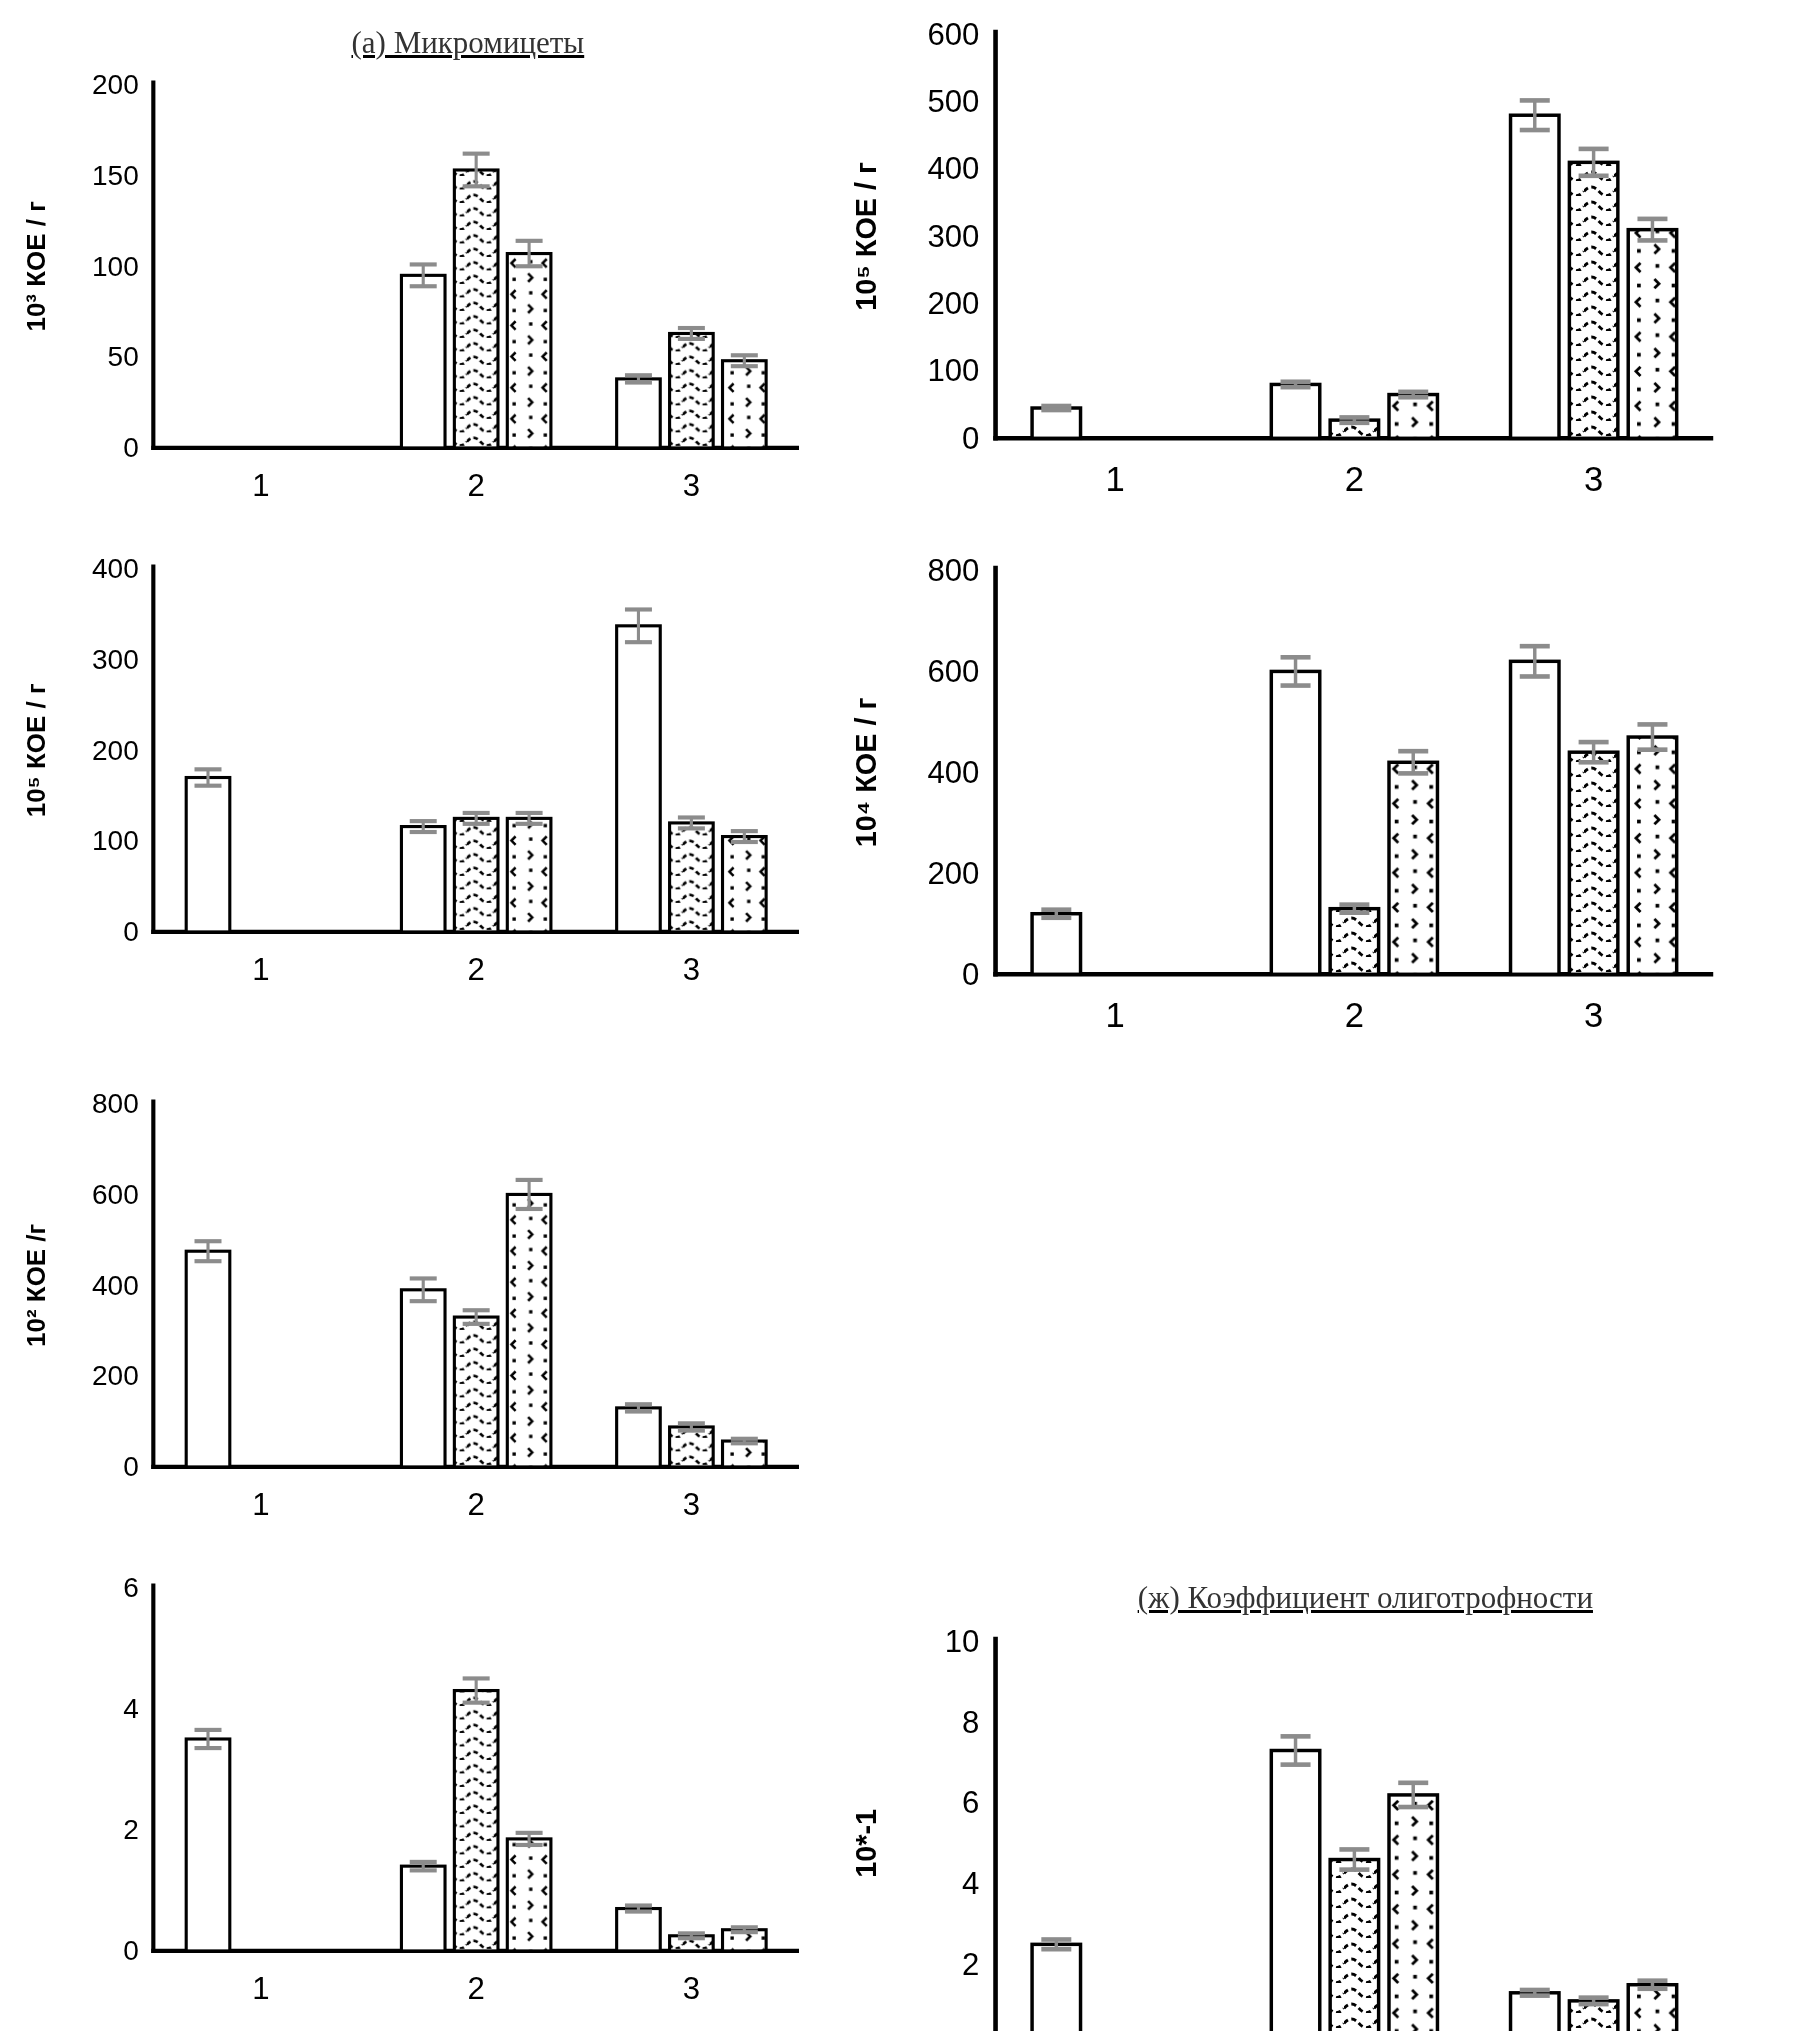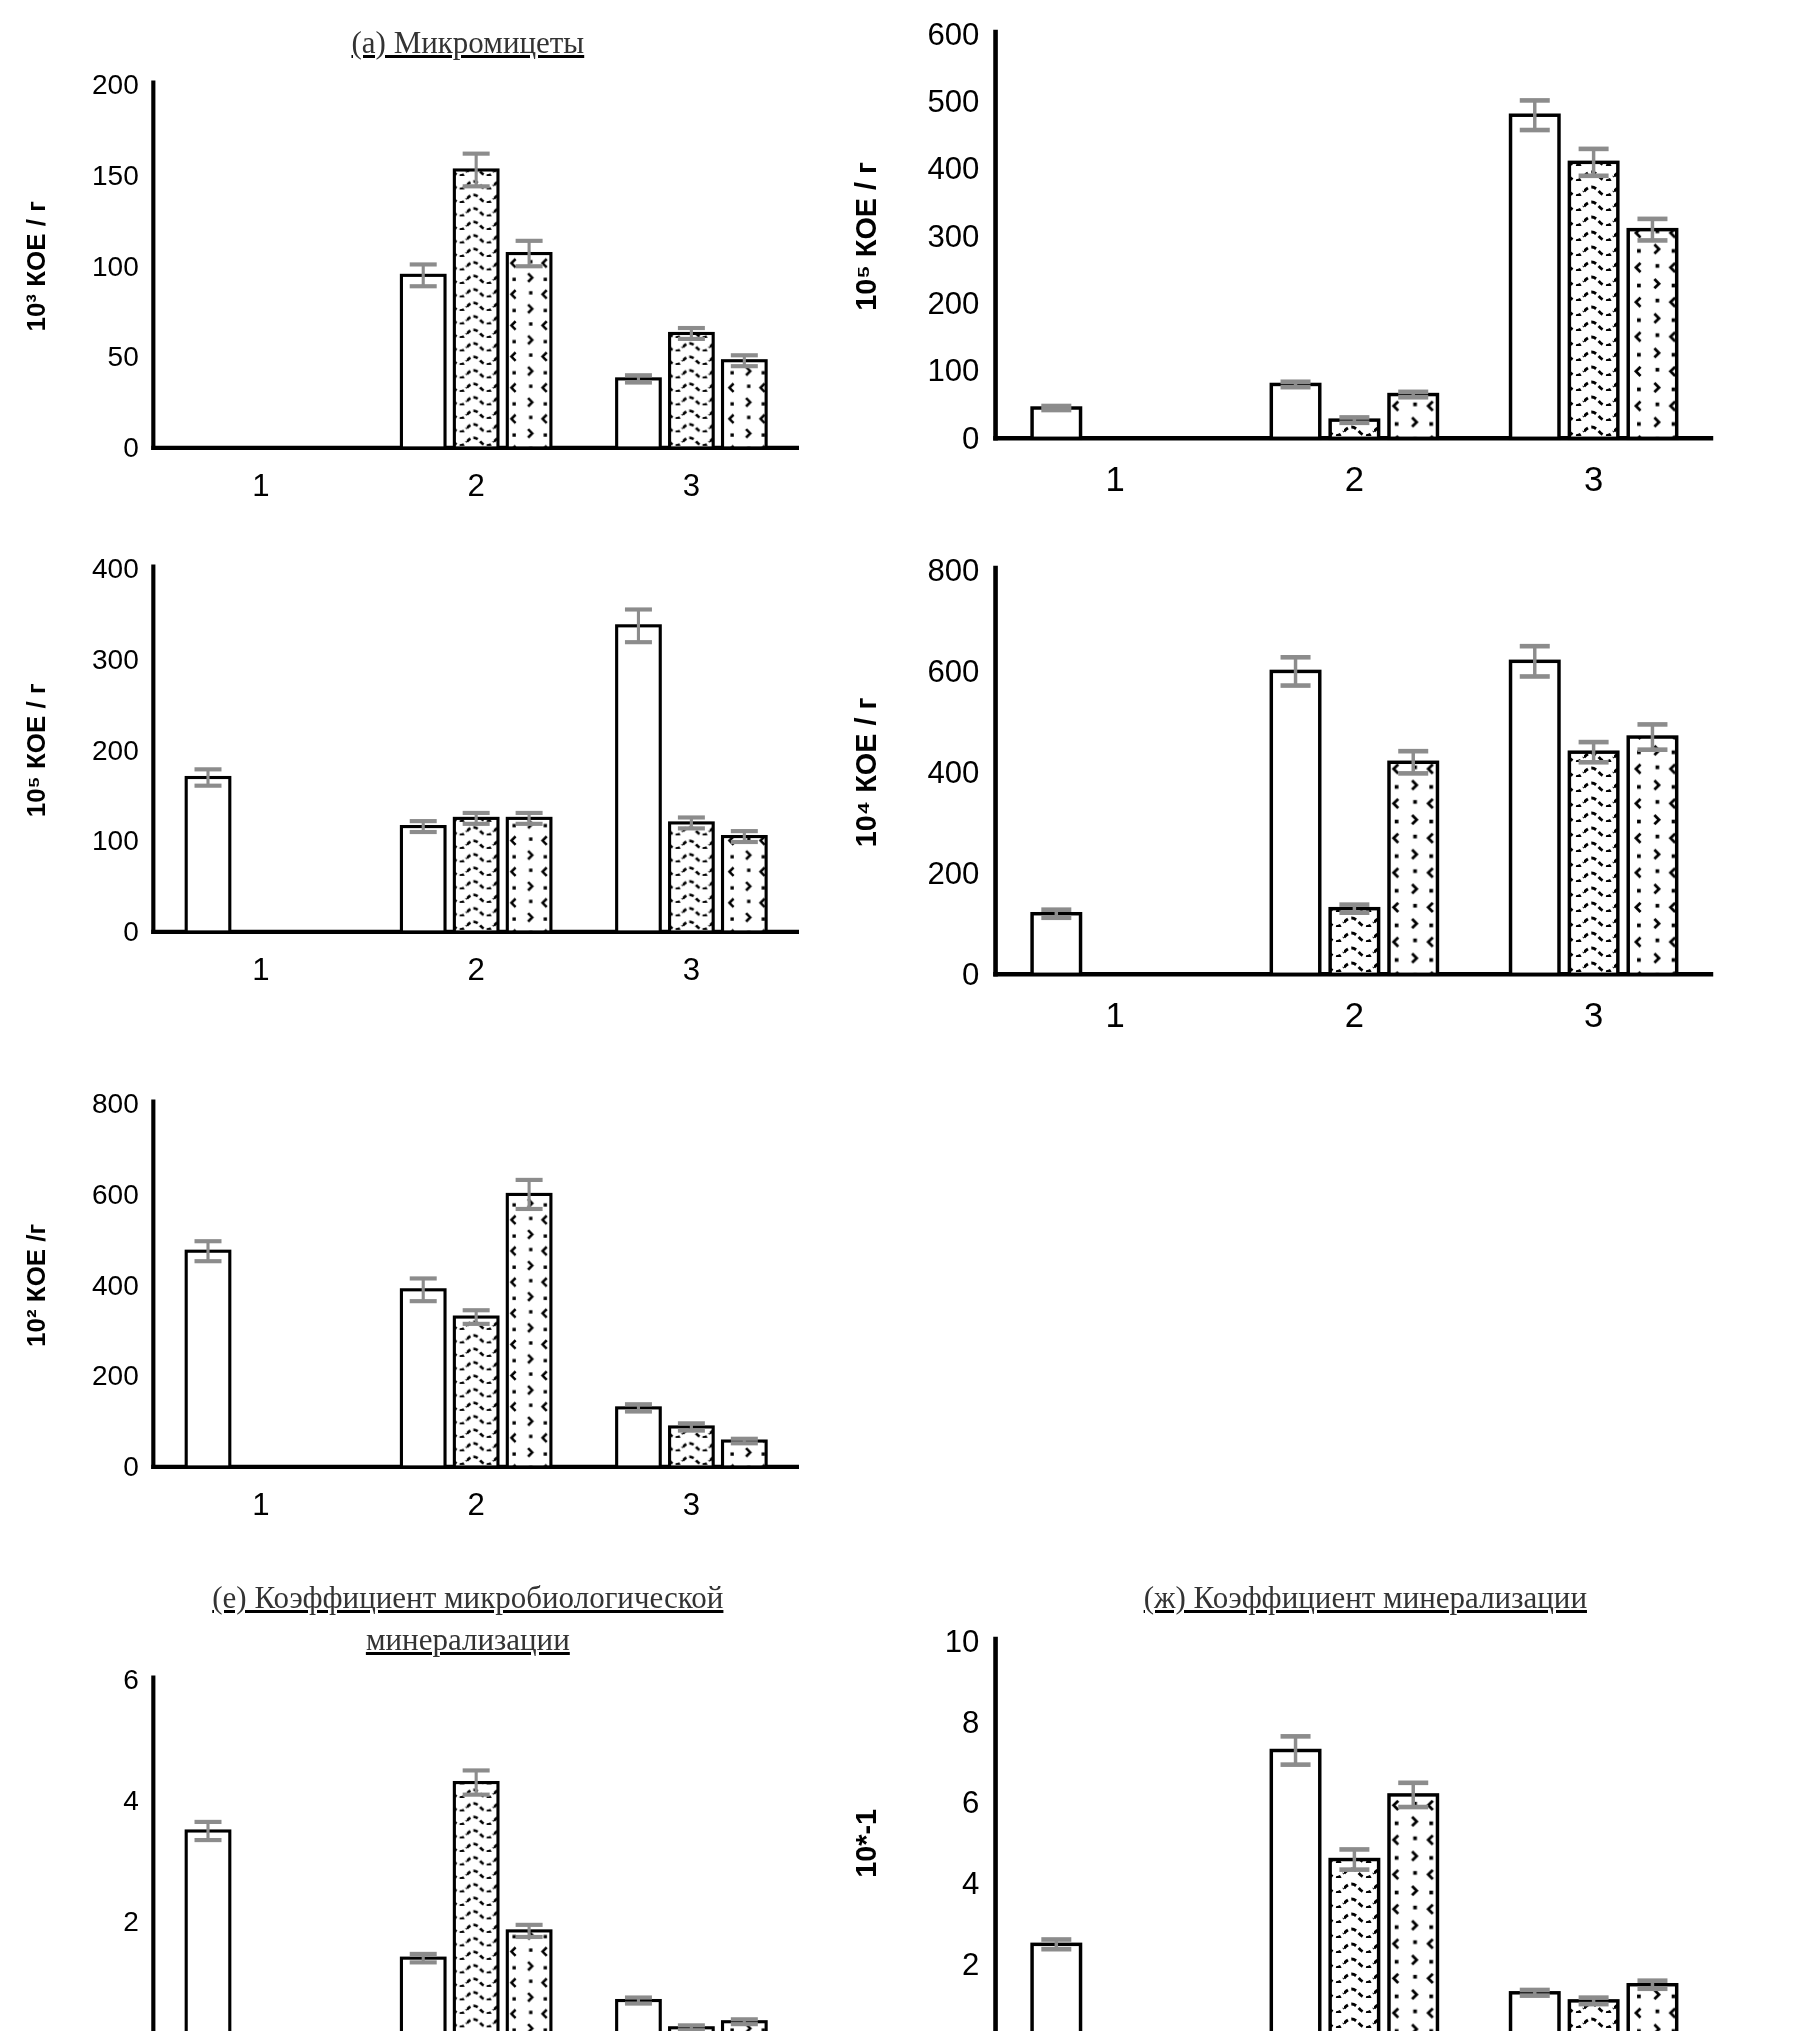--- a/index.html
+++ b/index.html
@@ -396,21 +396,20 @@
             <line x1="696.3333333333334" y1="338.875" x2="722.3333333333334" y2="338.875" stroke="#8c8c8c" stroke-width="4"></line>
             <line x1="696.3333333333334" y1="343.25" x2="722.3333333333334" y2="343.25" stroke="#8c8c8c" stroke-width="4"></line>
           </g>
         </svg>
       </div>
   </div>
 
   <div class="cell"></div>
 
   <div class="cell">
-    <div class="chart-title">(е) Коэффициент микробиологической минерализации</div>
     <div class="chart-canvas">
         <svg viewBox="0 0 780 432">
           <defs>
             <pattern id="pat-wave-5" width="26" height="13" patternUnits="userSpaceOnUse">
               <rect x="0" y="0" width="26" height="13" fill="#ffffff"></rect>
               <path d="M0,9 Q6.5,1.5 13,9 T26,9" fill="none" stroke="#000000" stroke-width="2.6" stroke-dasharray="4.5,3"></path>
             </pattern>
             <pattern id="pat-dots-5" width="30" height="30" patternUnits="userSpaceOnUse">
               <rect x="0" y="0" width="30" height="30" fill="#ffffff"></rect>
               <path d="M9,4 L5,8 L9,12" fill="none" stroke="#000000" stroke-width="2.4"></path>
@@ -468,21 +467,21 @@
           <g>
             <line x1="709.3333333333334" y1="343.25" x2="709.3333333333334" y2="347.9166666666667" stroke="#8c8c8c" stroke-width="3"></line>
             <line x1="696.3333333333334" y1="343.25" x2="722.3333333333334" y2="343.25" stroke="#8c8c8c" stroke-width="4"></line>
             <line x1="696.3333333333334" y1="347.9166666666667" x2="722.3333333333334" y2="347.9166666666667" stroke="#8c8c8c" stroke-width="4"></line>
           </g>
         </svg>
       </div>
   </div>
 
   <div class="cell">
-    <div class="chart-title">(ж) Коэффициент минерализации</div>
+    <div class="chart-title">(ж) Коэффициент олиготрофности</div>
     <div class="chart-canvas">
         <svg viewBox="0 0 780 432">
           <defs>
             <pattern id="pat-wave-6" width="26" height="13" patternUnits="userSpaceOnUse">
               <rect x="0" y="0" width="26" height="13" fill="#ffffff"></rect>
               <path d="M0,9 Q6.5,1.5 13,9 T26,9" fill="none" stroke="#000000" stroke-width="2.6" stroke-dasharray="4.5,3"></path>
             </pattern>
             <pattern id="pat-dots-6" width="30" height="30" patternUnits="userSpaceOnUse">
               <rect x="0" y="0" width="30" height="30" fill="#ffffff"></rect>
               <path d="M9,4 L5,8 L9,12" fill="none" stroke="#000000" stroke-width="2.4"></path>

